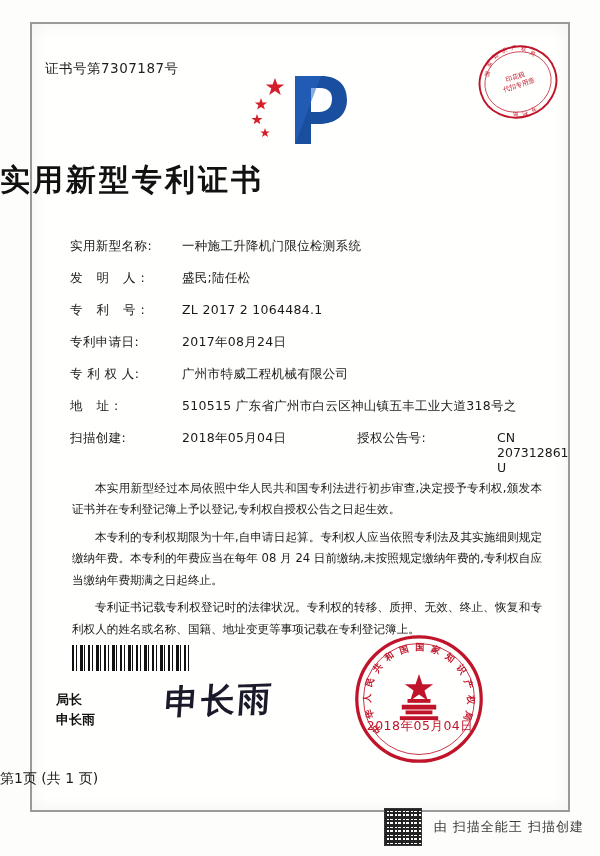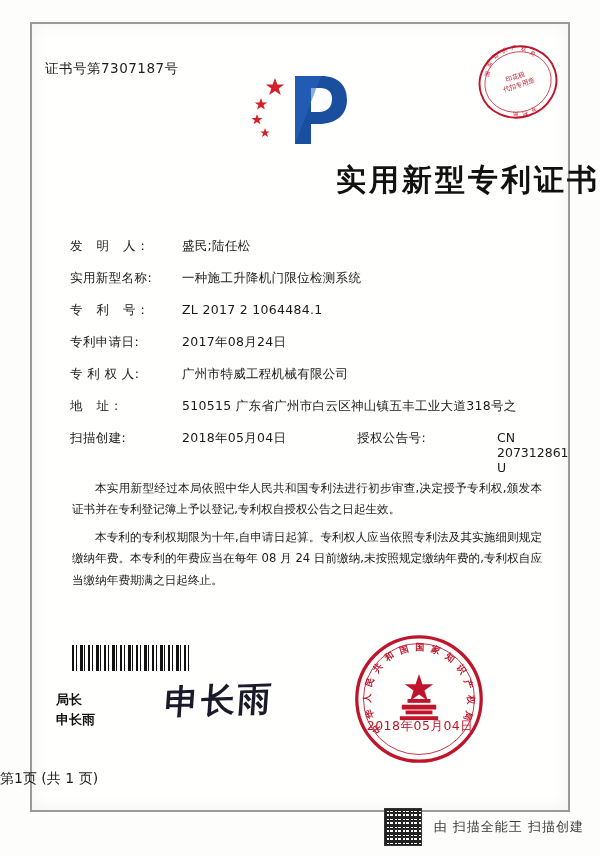--- a/index.html
+++ b/index.html
@@ -66,21 +66,21 @@
     display: flex;
     justify-content: center;
     align-items: center;
   }
 
   .title {
     position: absolute;
     left: 0;
     right: 0;
     top: 160px;
-    text-align: right;
+    text-align: left;
     font-family: "DejaVu Sans", "Liberation Sans", sans-serif;
     font-size: 30px;
     font-weight: bold;
     letter-spacing: 3px;
     color: #111;
   }
 
   .fields {
     position: absolute;
     left: 70px;
@@ -277,26 +277,26 @@
       <path d="M60 6 L86 6 C104 6 112 16 112 30 C112 45 101 54 84 54 L76 54 L76 74 L60 74 Z" fill="#1a4fa0"></path>
       <path d="M76 18 L85 18 C93 18 97 22 97 29 C97 37 92 42 84 42 L76 42 Z" fill="#ffffff"></path>
       <path d="M60 6 L86 6 L60 74 Z" fill="#2a66c4" opacity="0.55"></path>
     </svg>
   </div>
 
   <div class="title">实用新型专利证书</div>
 
   <div class="fields">
     <div class="field-row">
+      <div class="field-label">实用新型名称:</div>
+      <div class="field-value">一种施工升降机门限位检测系统</div>
+    </div>
+    <div class="field-row">
       <div class="field-label sp">发 明 人:</div>
       <div class="field-value">盛民;陆任松</div>
-    </div>
-    <div class="field-row">
-      <div class="field-label">实用新型名称:</div>
-      <div class="field-value">一种施工升降机门限位检测系统</div>
     </div>
     <div class="field-row">
       <div class="field-label sp">专 利 号:</div>
       <div class="field-value">ZL 2017 2 1064484.1</div>
     </div>
     <div class="field-row">
       <div class="field-label">专利申请日:</div>
       <div class="field-value">2017年08月24日</div>
     </div>
     <div class="field-row">
@@ -311,20 +311,21 @@
       <div class="field-label">扫描创建:</div>
       <div class="field-value">2018年05月04日</div>
       <div class="field-label2">授权公告号:</div>
       <div class="field-value2">CN 207312861 U</div>
     </div>
   </div>
 
   <div class="paragraphs">
     <p>本实用新型经过本局依照中华人民共和国专利法进行初步审查,决定授予专利权,颁发本证书并在专利登记簿上予以登记,专利权自授权公告之日起生效。</p>
     <p>本专利的专利权期限为十年,自申请日起算。专利权人应当依照专利法及其实施细则规定缴纳年费。本专利的年费应当在每年 08 月 24 日前缴纳,未按照规定缴纳年费的,专利权自应当缴纳年费期满之日起终止。</p>
+    <p>专利证书记载专利权登记时的法律状况。专利权的转移、质押、无效、终止、恢复和专利权人的姓名或名称、国籍、地址变更等事项记载在专利登记簿上。</p>
   </div>
 
   <div class="barcode"></div>
 
   <div class="director">
     <div>局长</div>
     <div>申长雨</div>
   </div>
 
   <div class="signature">申长雨</div>

